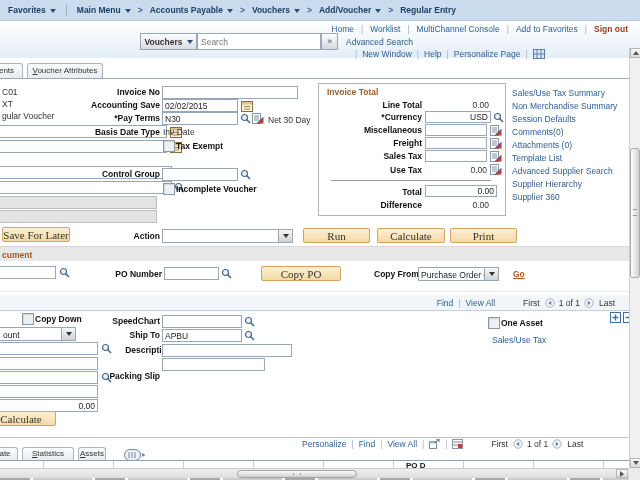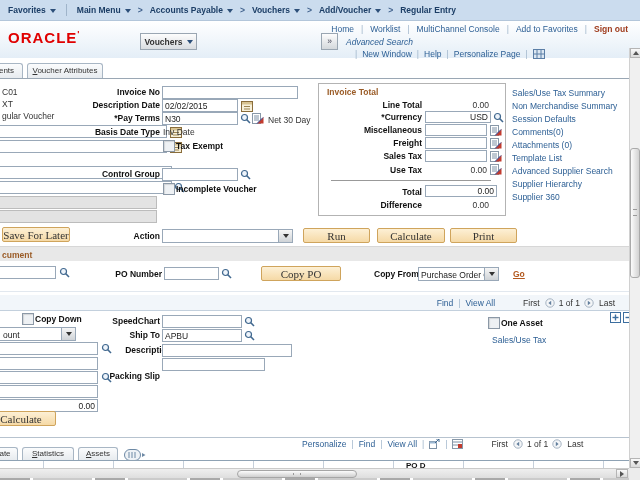--- a/index.html
+++ b/index.html
@@ -22,21 +22,21 @@
   .nl{color:#2e6095;cursor:pointer;}
   .nl-sep{color:#9db4ca;margin:0 7px;}
   .signout{color:#9e3a1b;font-weight:bold;cursor:pointer;}
   .scope-btn{left:140px;top:12px;width:57px;height:17px;background:linear-gradient(#fdfdfd,#d9dde1);
        border:1px solid #9aa6b2;box-sizing:border-box;display:flex;align-items:center;justify-content:center;
        font-weight:bold;color:#333;cursor:pointer;}
   .srch{left:197px;top:12px;width:124px;height:17px;border:1px solid #9aa8b8;box-sizing:border-box;
        font-family:"Liberation Sans",sans-serif;font-size:8.5px;padding:0 3px;color:#555;}
   .gobtn{left:321px;top:12px;width:17px;height:17px;background:linear-gradient(#fdfdfd,#d4d8dc);
        border:1px solid #9aa6b2;box-sizing:border-box;text-align:center;line-height:15px;color:#445;cursor:pointer;}
-  .advs{left:346px;top:16px;color:#2e6095;cursor:pointer;font-style:italic;}
+  .advs{left:346px;top:16px;color:#2e6095;cursor:pointer;}
   .pagelinks{left:350px;top:28px;display:flex;align-items:center;}
   .pl-sep{color:#9db4ca;margin:0 5px;}
   
   .tab{position:absolute;top:63px;height:15px;background:linear-gradient(#fbfcfd,#e7ebef);
       border:1px solid #a8b6c4;border-bottom:none;border-radius:3px 3px 0 0;box-sizing:border-box;
       text-align:center;font-size:8px;line-height:14px;color:#333;cursor:pointer;}
   .tab.ak::first-letter{text-decoration:underline;}
   #tabrule{left:0;top:78px;width:629px;height:0;border-top:1px solid #9aa7b4;}
   
   .lbl{font-weight:bold;color:#111;text-align:right;white-space:nowrap;}
@@ -108,36 +108,36 @@
     <span class="bc"><span>Accounts Payable</span><span class="caret"></span></span>
     <span class="bc-sep">&gt;</span>
     <span class="bc"><span>Vouchers</span><span class="caret"></span></span>
     <span class="bc-sep">&gt;</span>
     <span class="bc"><span>Add/Voucher</span><span class="caret"></span></span>
     <span class="bc-sep">&gt;</span>
     <span class="bc"><span>Regular Entry</span></span>
   </div>
 
   <div id="hdr" class="abs">
-    <div id="logo" class="abs">ORACLE</div>
     <div class="navlinks abs">
       <span class="nl">Home</span>
         <span class="nl-sep">|</span>
       <span class="nl">Worklist</span>
         <span class="nl-sep">|</span>
       <span class="nl">MultiChannel Console</span>
         <span class="nl-sep">|</span>
       <span class="nl">Add to Favorites</span>
         <span class="nl-sep">|</span>
       <span class="signout">Sign out</span>
     </div>
     <div class="scope-btn abs">
         <span>Vouchers</span>
         <span class="caret"></span>
       </div>
+    <input class="srch abs" placeholder="Search" style="">
     <div class="gobtn abs">»</div>
     <span class="advs abs link">Advanced Search</span>
     <div class="pagelinks abs">
       <span class="pl-sep">|</span>
       <span class="link">New Window</span>
       <span class="pl-sep">|</span>
       <span class="link">Help</span>
       <span class="pl-sep">|</span>
       <span class="link">Personalize Page</span>
       <span class="pl-sep">|</span>
@@ -182,21 +182,21 @@
         <circle cx="4.5" cy="4.5" r="3" fill="#eef4fb" stroke="#41688f" stroke-width="1.2"></circle>
         <line x1="6.8" y1="6.8" x2="10" y2="10" stroke="#41688f" stroke-width="1.6"></line>
       </svg></span>
   <input class="inp grey" style="left: -40px; top: 196px; width: 197px;" readonly="">
   <input class="inp grey" style="left: -40px; top: 210px; width: 197px;" readonly="">
   <div class="btn" style="left:2px;top:227px;width:68px;height:15px;">Save For Later</div>
 
   <div class="abs lbl" style="left:40px;top:87px;width:120px;">Invoice No</div>
   <input class="inp" style="left: 162px; top: 86px; width: 136px;">
 
-  <div class="abs lbl" style="left:40px;top:100px;width:120px;">Description Date</div>
+  <div class="abs lbl" style="left:40px;top:100px;width:120px;">Accounting Save</div>
   <input class="inp" style="left: 162px; top: 99px; width: 76px;" value="02/02/2015">
   <span class="i" style="left:241px;top:100px;"><svg width="12" height="12" viewBox="0 0 12 12">
         <rect x="0.5" y="1.5" width="11" height="10" fill="#f7f0da" stroke="#8a6d3b"></rect>
         <rect x="1" y="2" width="10" height="2.5" fill="#d8c391"></rect>
         <line x1="3" y1="6.5" x2="9" y2="6.5" stroke="#9b8350"></line>
         <line x1="3" y1="9" x2="9" y2="9" stroke="#9b8350"></line>
       </svg></span>
 
   <div class="abs lbl" style="left:40px;top:113px;width:120px;">*Pay Terms</div>
   <input class="inp" style="left: 162px; top: 112px; width: 76px;" value="N30">
@@ -455,21 +455,21 @@
     <span class="gap" style="width:4px;"></span>
     <span class="i" style="position:static;"><svg width="10" height="10" viewBox="0 0 10 10">
           <circle cx="5" cy="5" r="4.2" fill="#f4f6f8" stroke="#a5b3c2"></circle>
           <path d="M3.8 2.8 L6.6 5 L3.8 7.2 Z" fill="#627f9d"></path>
         </svg></span>
     <span class="gap" style="width:5px;"></span>
     <span>Last</span>
   </div>
   <div class="gtab" style="left:-8px;width:26px;">ate</div>
   <div class="gtab ak" style="left:22px;width:52px;">Statistics</div>
-  <div class="gtab ak" style="left:78px;width:40px;">Assets</div>
+  <div class="gtab ak" style="left:78px;width:28px;">Assets</div>
   <span class="i" style="left:124px;top:449px;"><svg width="22" height="12" viewBox="0 0 22 12">
         <rect x="0.5" y="0.5" width="16" height="11" rx="5.5" fill="#eef2f6" stroke="#6d89a5"></rect>
         <line x1="5" y1="3" x2="5" y2="9" stroke="#6d89a5"></line>
         <line x1="8" y1="3" x2="8" y2="9" stroke="#6d89a5"></line>
         <line x1="11" y1="3" x2="11" y2="9" stroke="#6d89a5"></line>
         <path d="M18 4 l3.5 2 -3.5 2 z" fill="#6d89a5"></path>
       </svg></span>
   <div id="gtabrule" class="abs"></div>
 
   <div class="gvl" style="left:43px;"></div>

